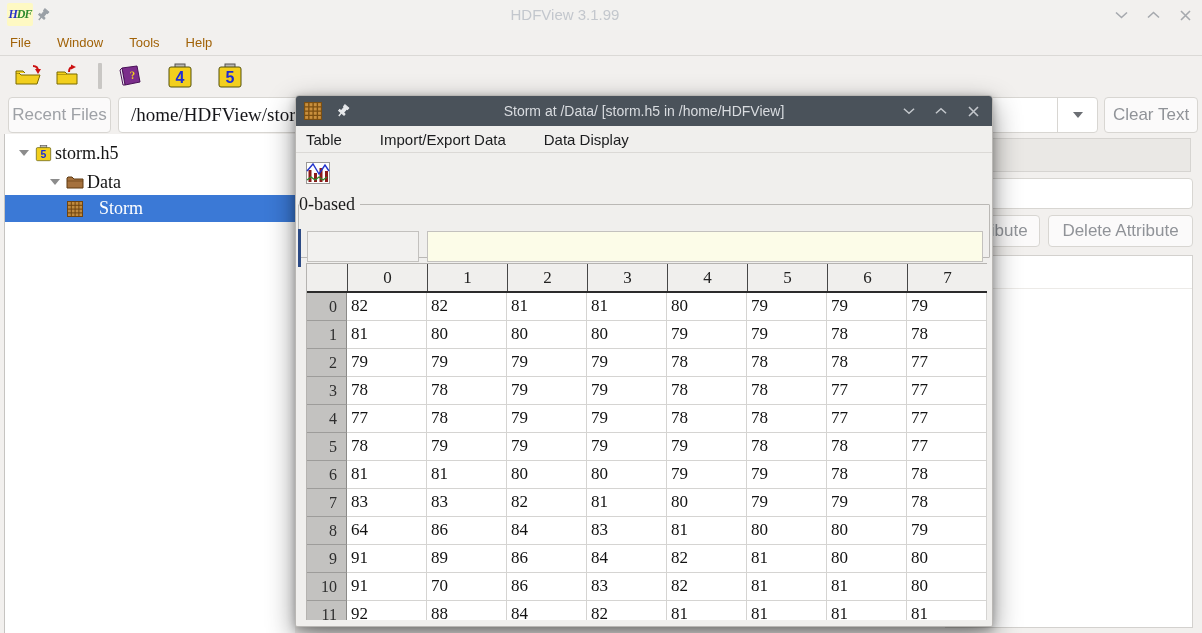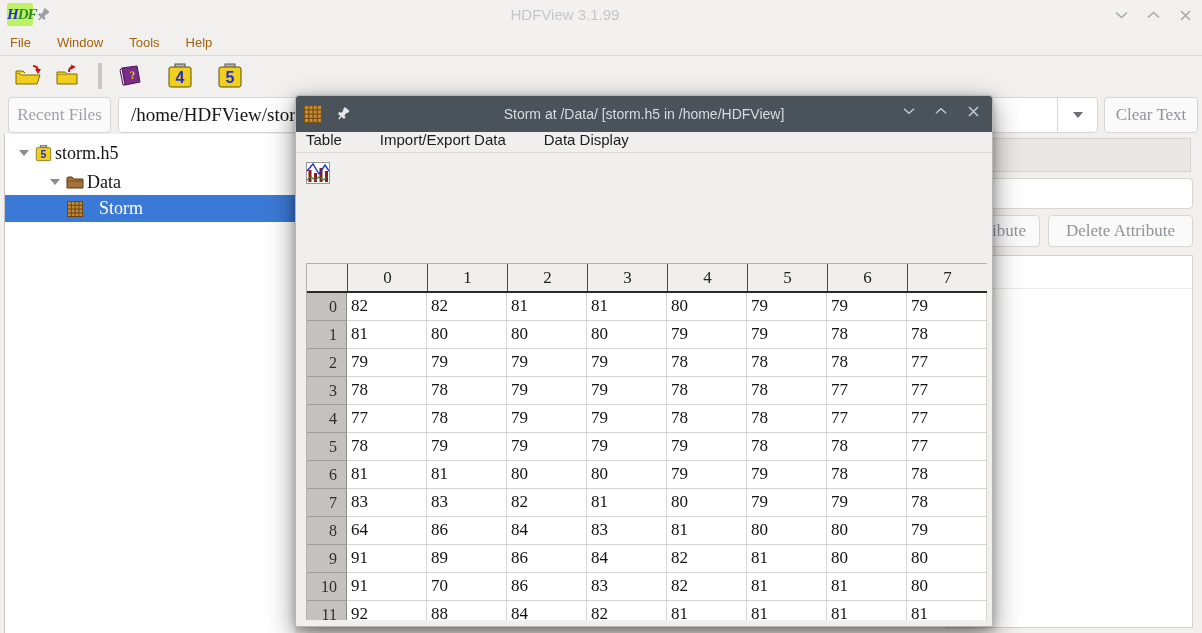--- a/index.html
+++ b/index.html
@@ -3,38 +3,38 @@
 <meta charset="utf-8">
 <style>
   * { margin:0; padding:0; box-sizing:border-box; }
   html,body { width:1202px; height:633px; }
   body { font-family:"Liberation Sans", sans-serif; background:#f2f0ee; position:relative; overflow:hidden; }
   .abs { position:absolute; }
 
   
   #titlebar { left:0; top:0; width:1130px; height:30px; background:#f2f1ef; }
   #main-title { width:100%; text-align:center; line-height:30px; font-size:15px; color:#c3c7cd; }
-  #logo-box { left:7px; top:3px; width:26px; height:23px; background:#bef264; border-radius:2px;
-              font-family:"Liberation Serif", serif; font-weight:bold; font-style:italic; font-size:15px;
+  #logo-box { left:7px; top:3px; width:26px; height:23px; background:#fef9c3; border-radius:2px;
+              font-family:"Liberation Serif", serif; font-weight:bold; font-style:italic; font-size:12px;
               text-align:center; line-height:22px; letter-spacing:-1px; }
   .logo-h { color:#2430c8; } .logo-df { color:#2e8b2e; }
   #main-pin { left:36px; top:8px; }
   .winctl { display:flex; gap:10px; align-items:center; }
   #main-ctls { right:6px; top:0; height:30px; }
   .ctl { width:22px; height:22px; display:flex; align-items:center; justify-content:center; }
 
   #menubar { left:0; top:30px; width:1202px; height:26px; border-bottom:1px solid #dbd9d6; display:flex; align-items:center; padding-left:10px; gap:26px; }
   .mmenu { font-size:13px; color:#a16207; }
 
   #toolbar { left:0; top:57px; width:1202px; height:38px; display:flex; align-items:center; padding-left:8px; }
   .tbtn { height:32px; display:flex; align-items:center; justify-content:center; padding:0 5px; }
   .tsep { width:4px; height:26px; background:#c9c7c4; margin:0 10px; border-radius:1px; }
 
   .btn { background:#fbfafa; border:1px solid #d8d6d2; border-radius:4px; color:#909398;
-         font-family:Liberation Serif, serif; font-size:17px; display:flex; align-items:center; justify-content:center;text-align:center; }
+         font-family:Liberation Sans, sans-serif; font-size:17px; display:flex; align-items:center; justify-content:center;text-align:center; }
   #recent-files { left:8px; top:97px; width:103px; height:36px; }
   #clear-text  { left:1104px; top:97px; width:94px; height:36px; }
 
   #path-combo { left:118px; top:97px; width:980px; height:36px; background:#fff; border:1px solid #d8d6d2; border-radius:4px; display:flex; }
   #path-text { flex:1; overflow:hidden; white-space:nowrap; font-family:"Liberation Serif", serif; font-size:19px; color:#16161a; line-height:34px; padding-left:12px; }
   #combo-drop { width:40px; border-left:1px solid #d8d6d2; display:flex; align-items:center; justify-content:center; }
   .tri-down { width:0; height:0; border-left:5px solid transparent; border-right:5px solid transparent; border-top:6px solid #6b6e73; }
 
   
   #tree-panel { left:4px; top:134px; width:291px; height:499px; background:#fff; border-left:1px solid #c6c4c1; }
@@ -47,21 +47,21 @@
   
   #obj-tab-area { left:955px; top:138px; width:236px; height:34px; background:#eae8e5; border:1px solid #d6d4d1; }
   #attr-name-field { left:955px; top:178px; width:238px; height:31px; background:#fff; border:1px solid #d8d6d2; border-radius:4px; }
   #add-attr { left:918px; top:215px; width:122px; height:32px; }
   #del-attr { left:1048px; top:215px; width:145px; height:32px; }
   #attr-table-panel { left:945px; top:255px; width:248px; height:373px; background:#fff; border:1px solid #d3d1ce; }
   #attr-table-divider { left:946px; top:288px; width:246px; height:1px; background:#eceae7; }
 
   
   #child { left:295px; top:95px; width:698px; height:532px; background:#f0efed; border:1px solid #b9b7b4; border-radius:4px 4px 2px 2px; box-shadow:0 10px 28px rgba(0,0,0,0.45), 0 2px 8px rgba(0,0,0,0.25); }
-  #child-titlebar { left:0; top:0; width:696px; height:36px; background:#4a525a; border-radius:3px 3px 0 0; display:flex; align-items:center; }
+  #child-titlebar { left:0; top:0; width:696px; height:30px; background:#4a525a; border-radius:3px 3px 0 0; display:flex; align-items:center; }
   #child-title { position:absolute; left:0; width:100%; text-align:center; font-size:14px; color:#d9dce0; }
   #child-ctls { position:absolute; right:8px; top:0; height:30px; }
   #child-menubar { left:0; top:30px; width:696px; height:27px; border-bottom:1px solid #dbd9d6; display:flex; align-items:center; padding-left:10px; gap:38px; }
   .cmenu { font-size:15px; color:#1b1c1e; }
   #chart-btn { left:6px; top:62px; width:32px; height:30px; display:flex; align-items:center; justify-content:center; }
 
   #zero-group { left:2px; top:98px; width:692px; height:64px; border:1px solid #bab8b5; border-radius:1px; }
   #zero-group legend { font-family:"Liberation Serif", serif; font-size:18px; color:#1a1a1a; padding:0 5px 0 0; margin-left:0; }
   #group-accent { left:-1px; top:14px; width:3px; height:38px; background:#2c4a85; }
   .cellfield { position:absolute; border:1px solid #c3c1be; height:31px; }
@@ -265,20 +265,26 @@
         <rect x="0.5" y="0.5" width="23" height="21" fill="#fdfdfd" stroke="#9a9896"></rect>
         <rect x="2.5" y="8" width="3" height="12" fill="#8b1a1a"></rect>
         <rect x="8" y="11" width="3" height="9" fill="#8b1a1a"></rect>
         <rect x="13.5" y="6" width="3" height="14" fill="#8b1a1a"></rect>
         <rect x="19" y="9" width="3" height="11" fill="#8b1a1a"></rect>
         <polyline points="1,9 7,2 13,12 19,3 23,9" fill="none" stroke="#2233cc" stroke-width="1.4"></polyline>
         <polyline points="1,18 5,15 9,18 13,15 17,18 21,15" fill="none" stroke="#2a8a2a" stroke-width="1.2"></polyline>
       </svg>
   </div>
 
+  <fieldset class="abs" id="zero-group">
+    <legend>0-based</legend>
+    <div class="abs" id="group-accent"></div>
+    <input class="cellfield" id="cell-ref" value="" style="">
+    <input class="cellfield" id="cell-val" value="" style="">
+  </fieldset>
 
   <div class="abs" id="grid">
     <div id="grid-header">
         <div class="corner"></div>
         <div class="col-h">0</div>
         <div class="col-h">1</div>
         <div class="col-h">2</div>
         <div class="col-h">3</div>
         <div class="col-h">4</div>
         <div class="col-h">5</div>

